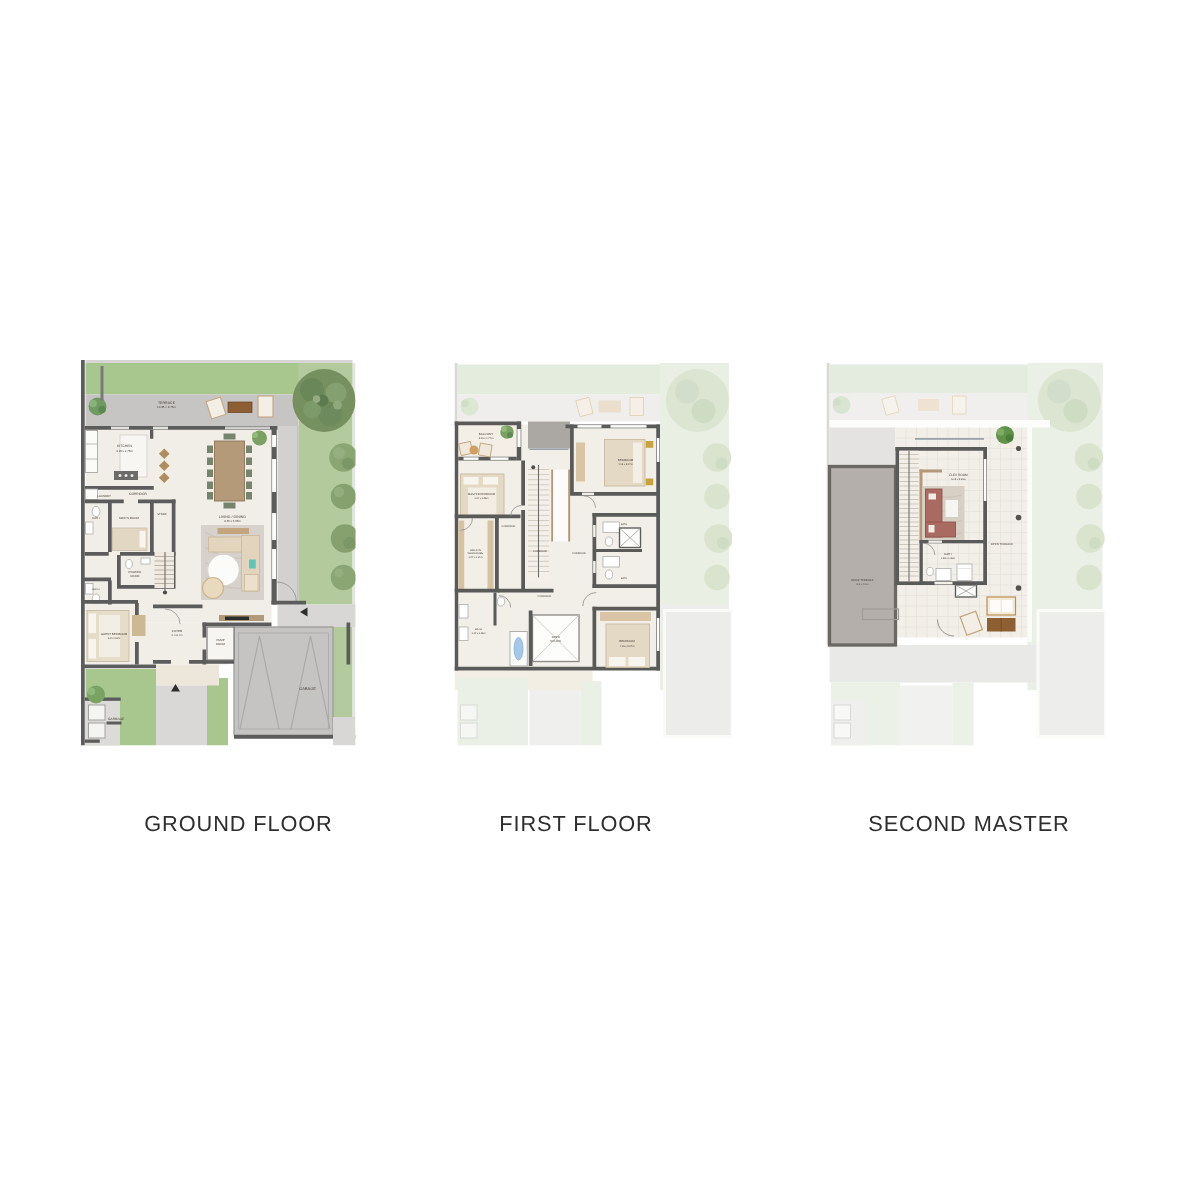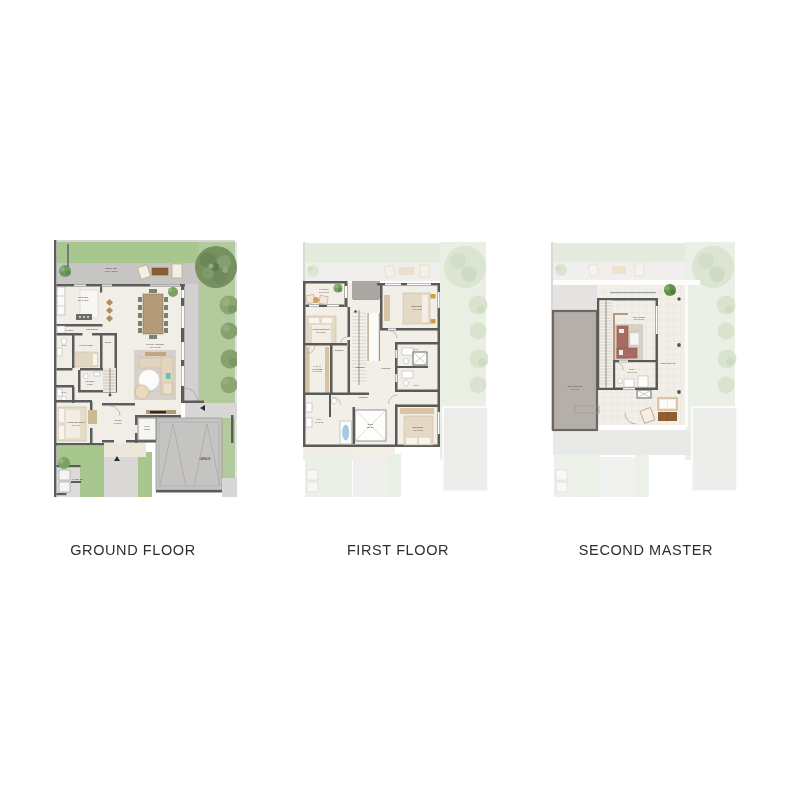--- a/index.html
+++ b/index.html
@@ -599,17 +599,17 @@
 <rect x="5" y="230" width="11" height="10" fill="#f8f8f6" stroke="#d5d5d3" stroke-width="0.6"></rect>
 <rect x="5" y="242" width="11" height="10" fill="#f8f8f6" stroke="#d5d5d3" stroke-width="0.6"></rect>
 
 <rect x="49" y="217" width="35" height="40" fill="#f1f1ef"></rect>
 
 <rect x="84" y="215" width="14" height="42" fill="#ebf1e6"></rect>
 
 <rect x="141" y="167" width="45" height="84" fill="#ededeb" stroke="#fbfbf9" stroke-width="2"></rect>
 </svg></div>
 
-<div class="cap" style="left:133px">GROUND FLOOR</div>
-
-<div class="cap" style="left:398px">FIRST FLOOR</div>
+<div class="cap" style="left:159px">GROUND FLOOR</div>
+
+<div class="cap" style="left:384px">FIRST FLOOR</div>
 
 <div class="cap" style="left:646px">SECOND MASTER</div>
 
 </body></html>

